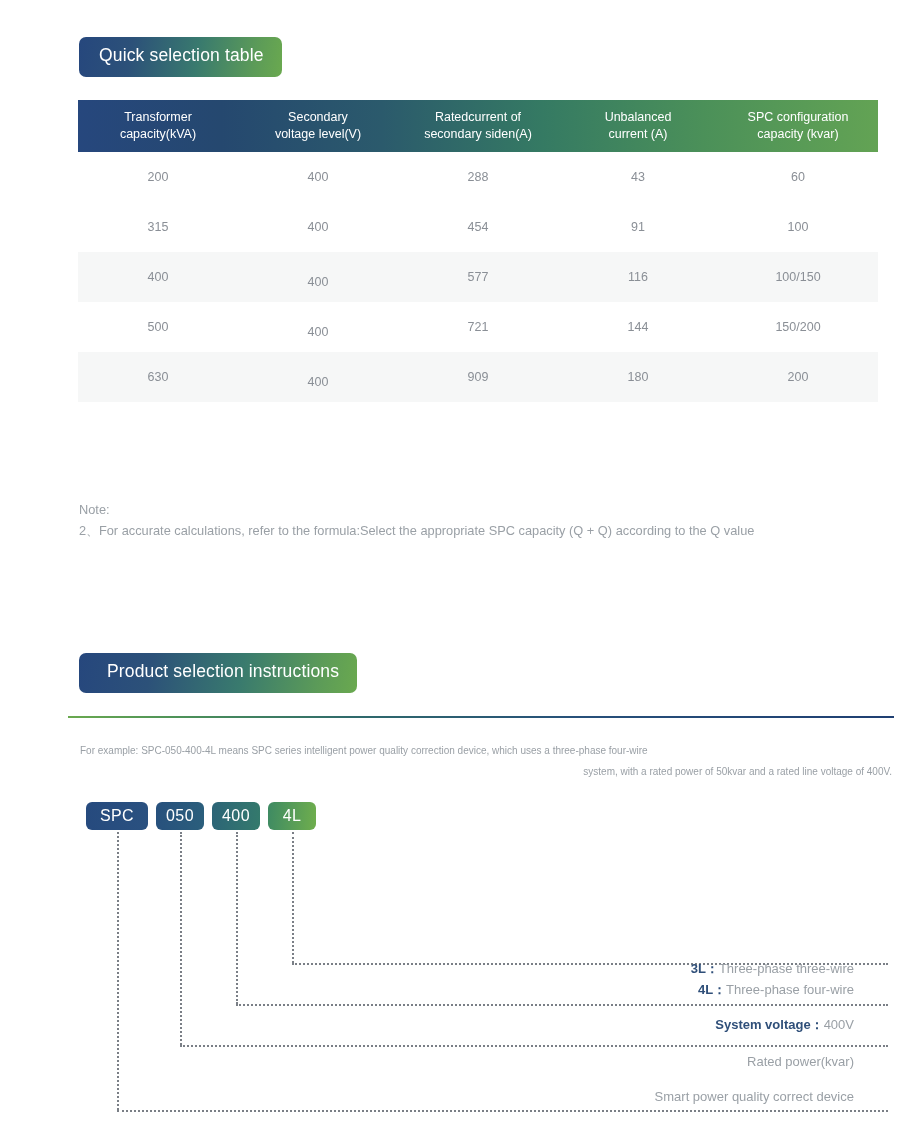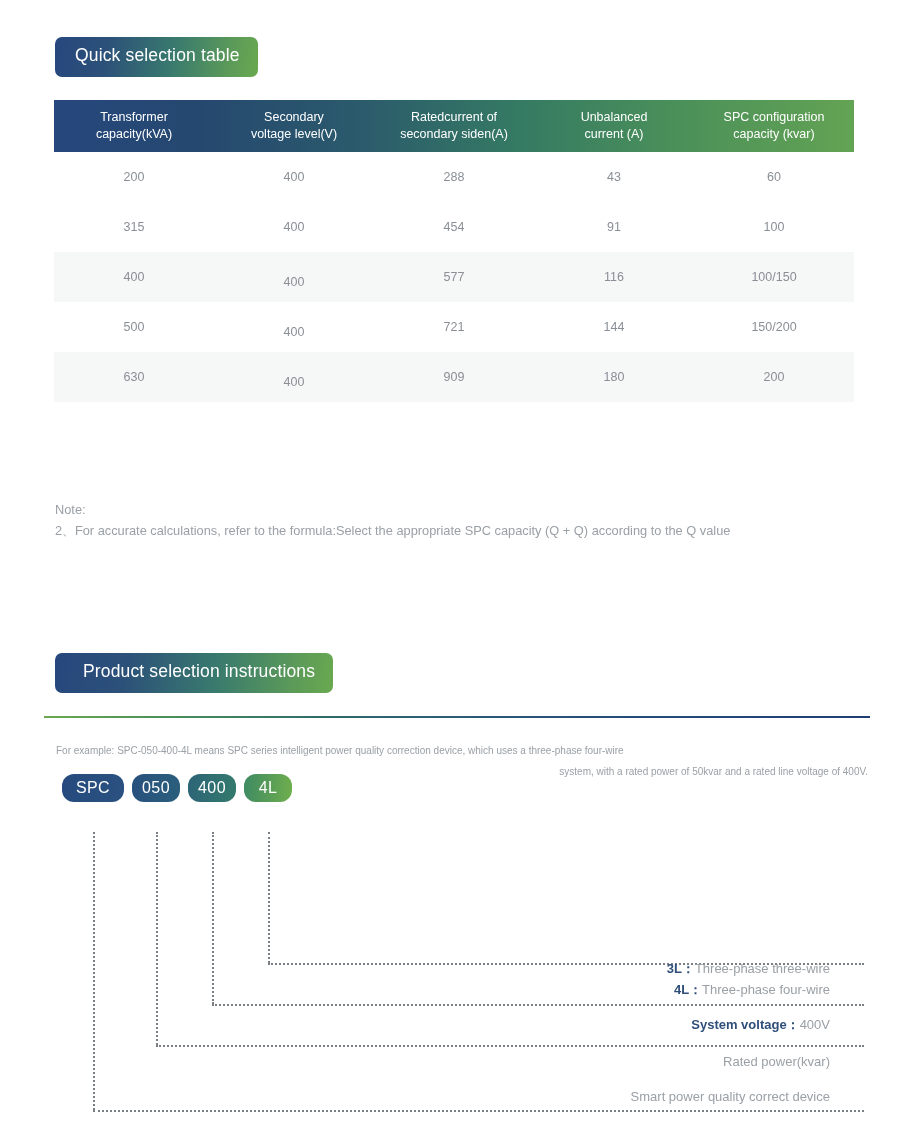--- a/index.html
+++ b/index.html
@@ -10,20 +10,21 @@
     background: #ffffff;
     font-family: "Liberation Sans", sans-serif;
     overflow: hidden;
   }
 
   .page {
     position: relative;
     width: 880px;
     height: 1148px;
     background: #ffffff;
+    margin-left: 24px;
   }
 
   
   .pill {
     display: inline-block;
     background: linear-gradient(100deg, #26477d 0%, #2c5179 26%, #397a6e 58%, #5c9b58 86%, #6aa94f 100%);
     color: #ffffff;
     border-radius: 7px;
     font-size: 17.5px;
     letter-spacing: 0.15px;
@@ -125,23 +126,23 @@
     font-size: 10px;
     line-height: 21px;
     text-align: center;
   }
   .example .l1 { display: block; text-align: left; white-space: nowrap; }
   .example .l2 { display: block; text-align: right; }
 
   
   .tag {
     position: absolute;
-    top: 774px;
+    top: 802px;
     height: 28px;
-    border-radius: 12px;
+    border-radius: 6px;
     color: #ffffff;
     font-size: 16px;
     line-height: 28px;
     text-align: center;
     letter-spacing: 0.4px;
   }
   #tag-spc  { left: 62px;  width: 62px; background: linear-gradient(95deg,#264a7e 0%, #2a5180 100%); }
   #tag-050  { left: 132px; width: 48px; background: linear-gradient(95deg,#27507d 0%, #2b5f7c 100%); }
   #tag-400  { left: 188px; width: 48px; background: linear-gradient(95deg,#2c6477 0%, #347a6c 100%); }
   #tag-4L   { left: 244px; width: 48px; background: linear-gradient(95deg,#3e8a63 0%, #6fae4d 100%); }

